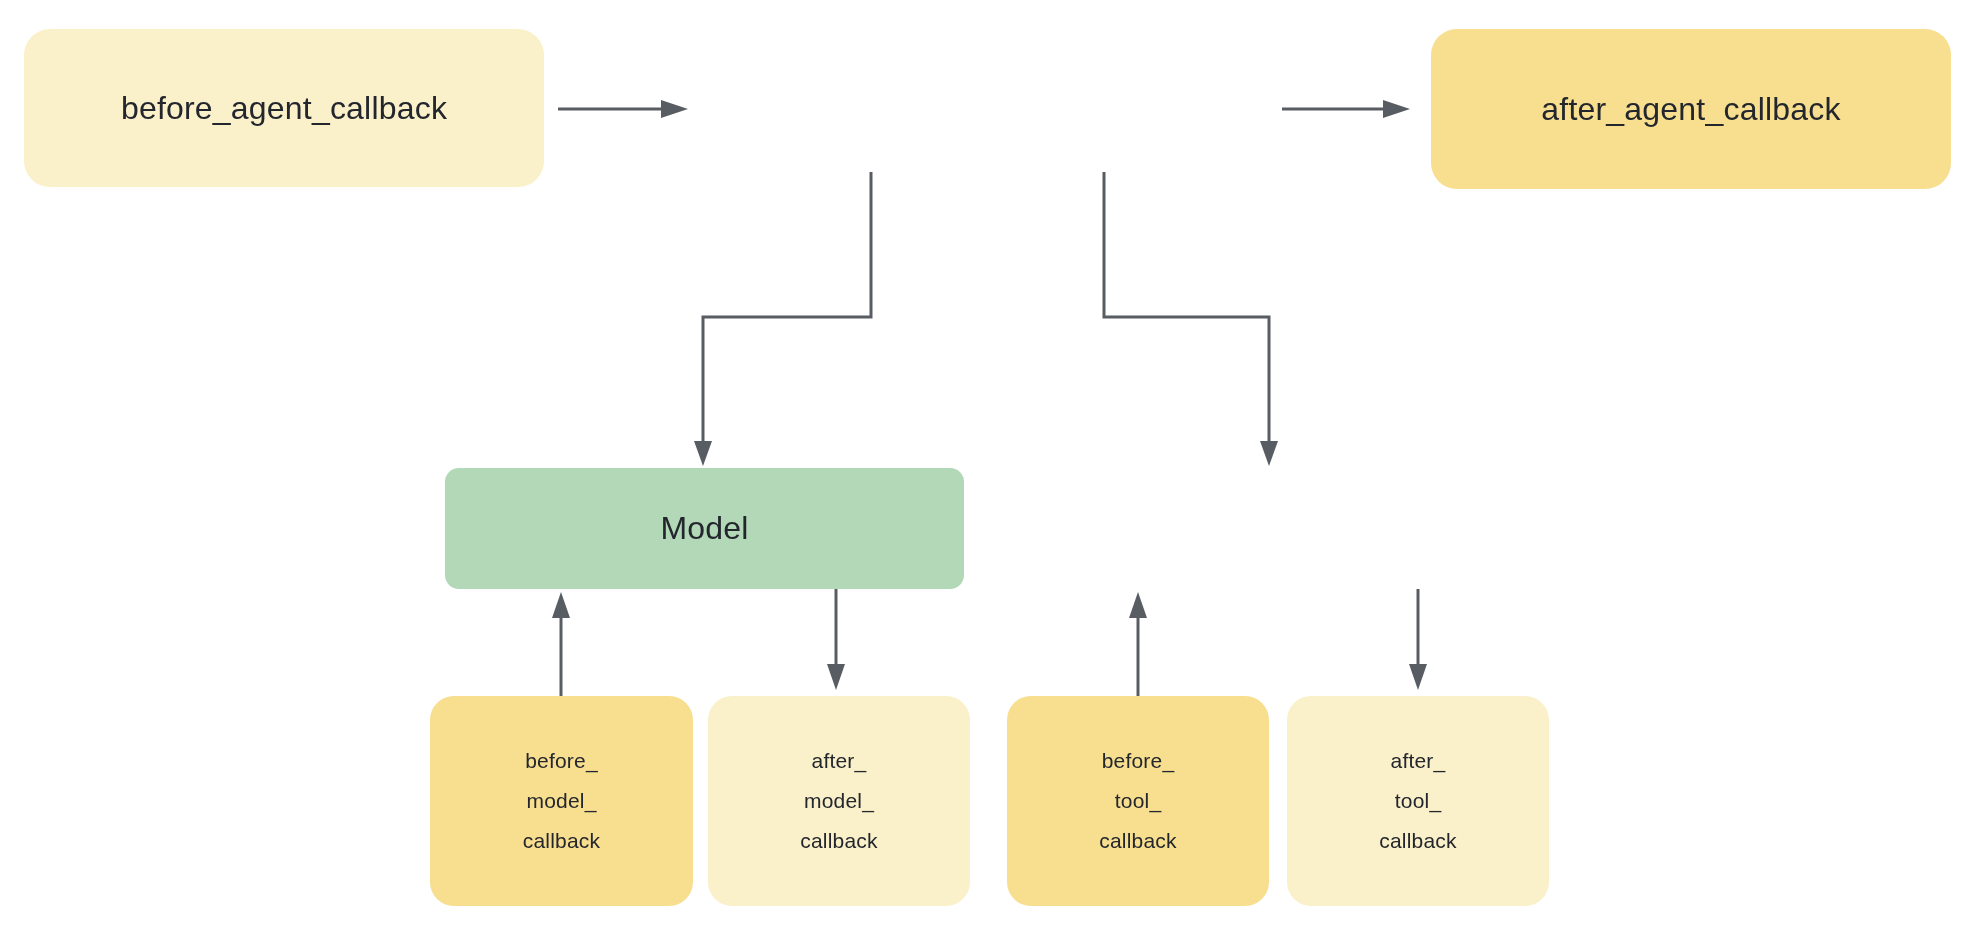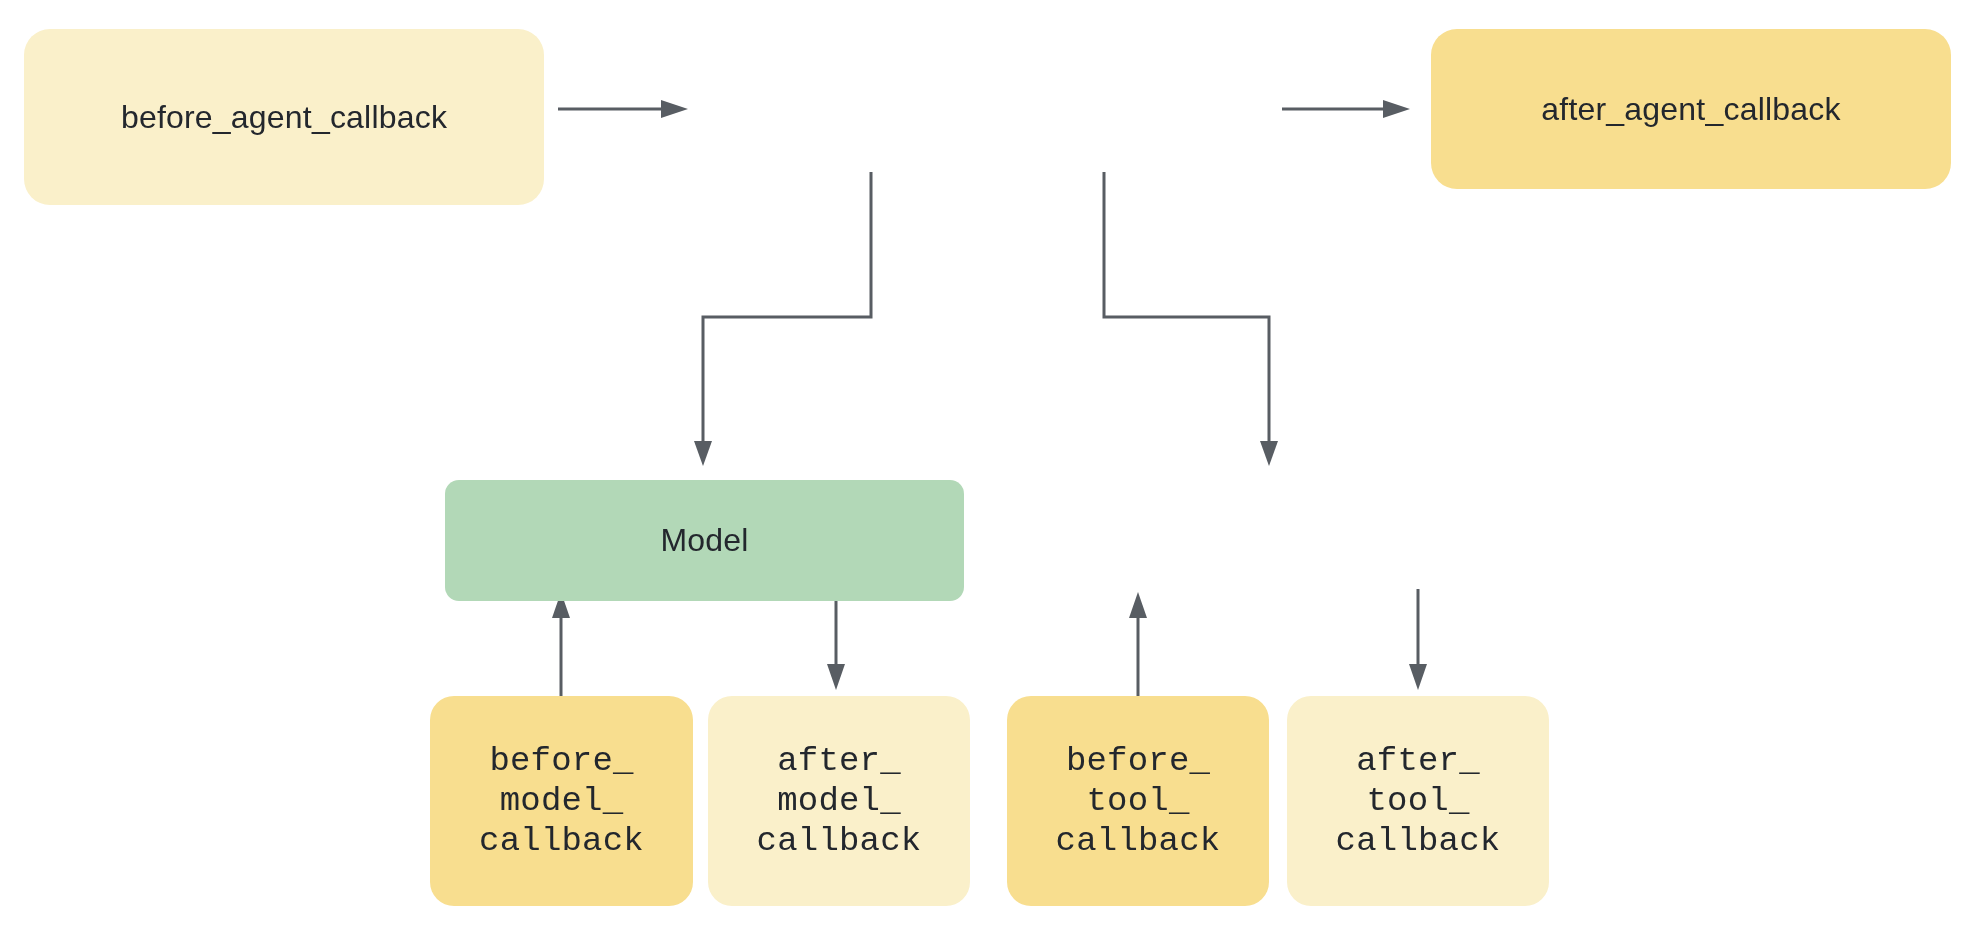--- a/index.html
+++ b/index.html
@@ -47,37 +47,36 @@
     color: var(--text, #23272D);
     white-space: pre-line;
   }
   .node--pale   { background: var(--pale-yellow, #FAF0CA); }
   .node--gold   { background: var(--gold, #F8DE8F); }
   .node--blue   { background: var(--agent-blue, #D5E1F9); }
   .node--green  { background: var(--green, #B2D8B7); }
   .node--salmon { background: var(--salmon, #ECAFA7); }
 
   .node--big-yellow { border-radius: 26px; }
-  .node--mid        { border-radius: 14px; margin-top: 12px; }
+  .node--mid        { border-radius: 14px; }
   .node--small      { border-radius: 24px; }
 
-  #node-before-agent { left: 24px;   top: 29px;  width: 520px; height: 176px; }
+  #node-before-agent { left: 24px;   top: 29px;  width: 520px; height: 158px; }
   #node-agent        { left: 720px;  top: 46px;  width: 529px; height: 126px; border-radius: 16px; gap: 17px; }
   #node-after-agent  { left: 1431px; top: 29px;  width: 520px; height: 160px; }
   #node-model        { left: 445px;  top: 468px; width: 519px; height: 121px; }
   #node-tools        { left: 1020px; top: 468px; width: 519px; height: 121px; }
   #node-before-model { left: 430px;  top: 696px; width: 263px; height: 210px; }
   #node-after-model  { left: 708px;  top: 696px; width: 262px; height: 210px; }
   #node-before-tool  { left: 1007px; top: 696px; width: 262px; height: 210px; }
   #node-after-tool   { left: 1287px; top: 696px; width: 262px; height: 210px; }
 
   .node--small .node-label {
-    font-size: 34px;
+    font-size: 21px;
     line-height: 40px;
-    font-family: Liberation Mono, monospace;
   }
   .robot-icon {
     display: inline-flex;
     align-items: center;
   }
 </style>
 </head>
 <body>
 
 <div class="canvas">

